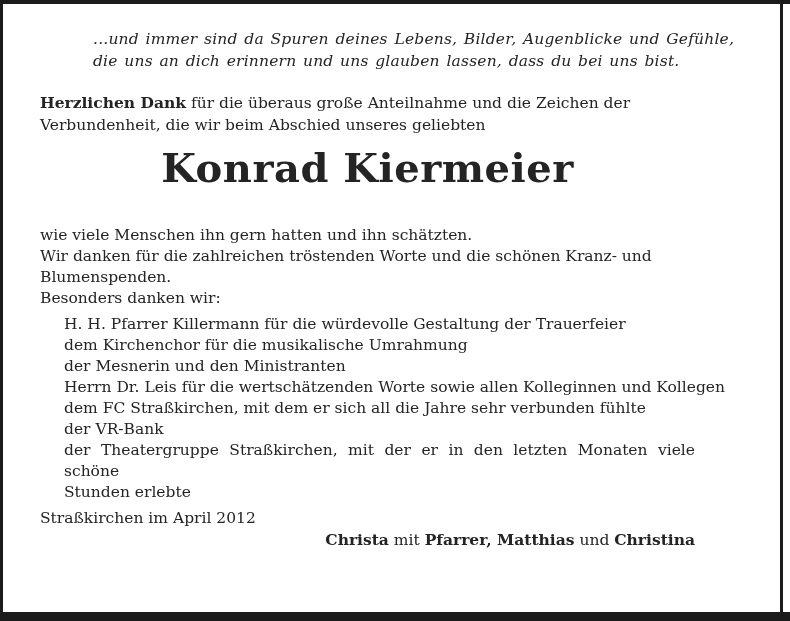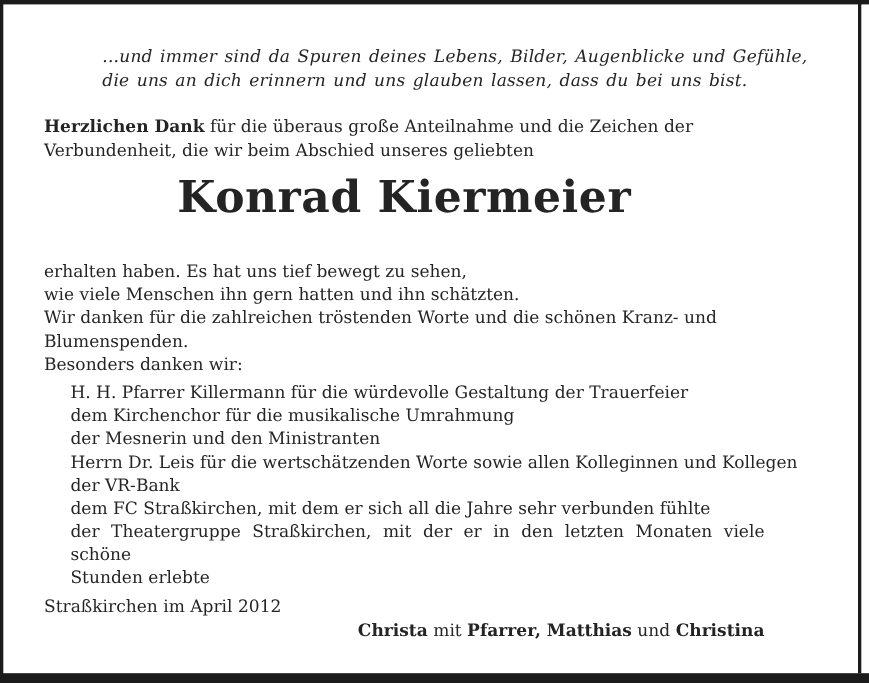--- a/index.html
+++ b/index.html
@@ -15,21 +15,21 @@
   .frame { position: absolute; background: #1b1b1b; }
   .frame-top    { top: 0; left: 0; width: 790px; height: 4px; }
   .frame-bottom { top: 612px; left: 0; width: 790px; height: 9px; }
   .frame-left   { top: 0; left: 0; width: 3px; height: 621px; }
   .frame-right  { top: 0; left: 780px; width: 3px; height: 612px; }
   .content {
     position: absolute;
     top: 0; left: 0;
     width: 728px;
     box-sizing: border-box;
-    padding: 40px 33px 0 40px;
+    padding: 28px 33px 0 40px;
     font-size: 15.5px;
     line-height: 21px;
   }
   .quote {
     margin-left: 53px;
     font-style: italic;
     line-height: 22px;
     letter-spacing: 0.2px;
     word-spacing: 1.5px;
   }
@@ -73,35 +73,34 @@
     </div>
 
     <div class="intro">
       <div class="line"><span class="bold">Herzlichen Dank</span><span> für die überaus große Anteilnahme und die Zeichen der</span></div>
       <div class="line">Verbundenheit, die wir beim Abschied unseres geliebten</div>
     </div>
 
     <div class="name-heading">Konrad Kiermeier</div>
 
     <div class="body-para">
-      <div class="line">erhalten haben. Es hat uns tief bewegt zu sehen,</div>
       <div class="line">wie viele Menschen ihn gern hatten und ihn schätzten.</div>
       <div class="line">Wir danken für die zahlreichen tröstenden Worte und die schönen Kranz- und</div>
       <div class="line">Blumenspenden.</div>
     </div>
 
     <div class="thanks-heading">Besonders danken wir:</div>
 
     <div class="thanks-list">
       <div class="line">H. H. Pfarrer Killermann für die würdevolle Gestaltung der Trauerfeier</div>
       <div class="line">dem Kirchenchor für die musikalische Umrahmung</div>
       <div class="line">der Mesnerin und den Ministranten</div>
       <div class="line">Herrn Dr. Leis für die wertschätzenden Worte sowie allen Kolleginnen und Kollegen</div>
+      <div class="line">dem FC Straßkirchen, mit dem er sich all die Jahre sehr verbunden fühlte</div>
       <div class="line">der VR-Bank</div>
-      <div class="line">dem FC Straßkirchen, mit dem er sich all die Jahre sehr verbunden fühlte</div>
       <div class="line stretch">der Theatergruppe Straßkirchen, mit der er in den letzten Monaten viele schöne</div>
       <div class="line">Stunden erlebte</div>
     </div>
 
     <div class="place-date line">Straßkirchen im April 2012</div>
 
     <div class="signature"><span class="bold">Christa</span><span> mit </span><span class="bold">Pfarrer, Matthias</span><span> und </span><span class="bold">Christina</span></div>
 
   </div>
 </div>

